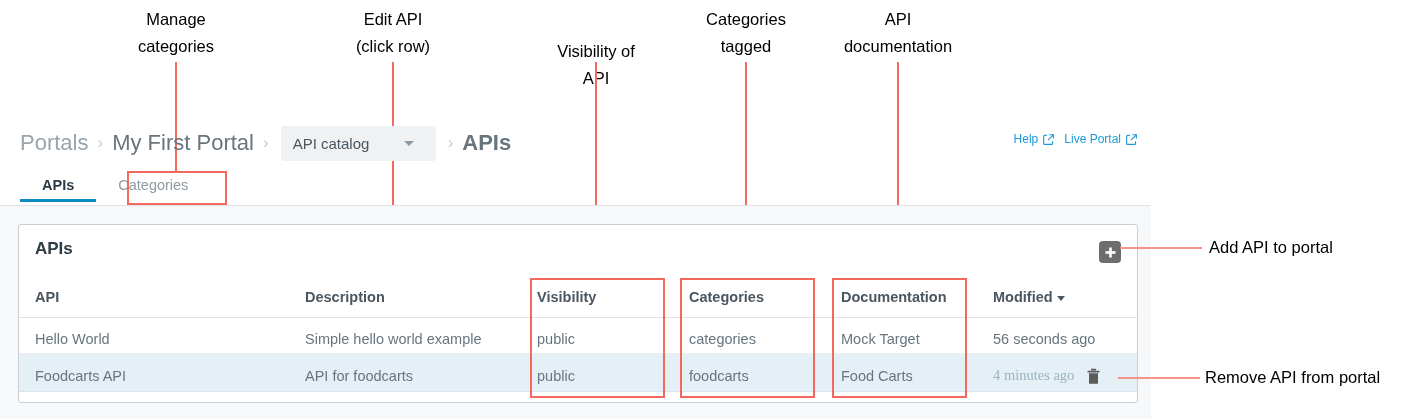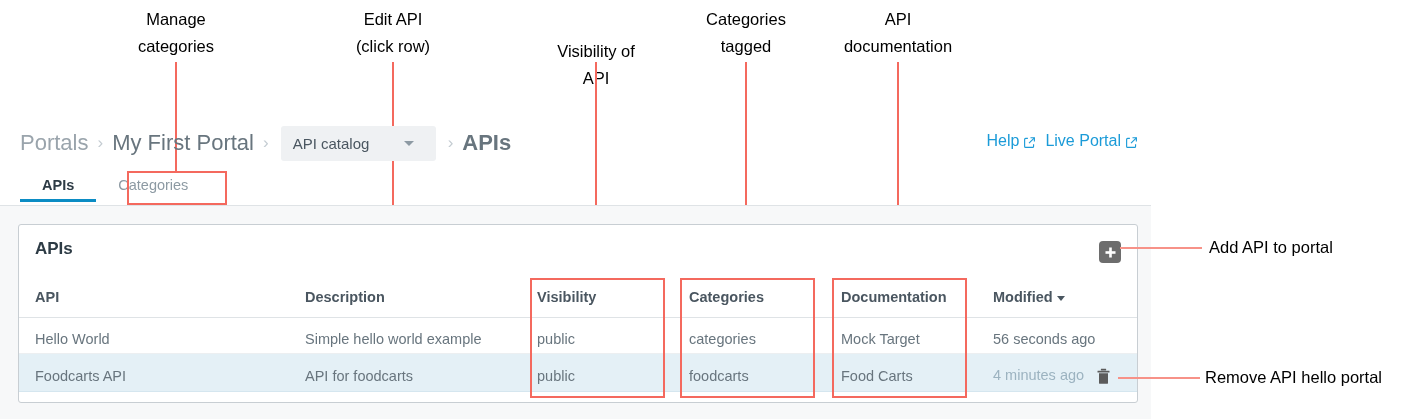--- a/index.html
+++ b/index.html
@@ -88,21 +88,21 @@
     margin-left: 16px;
   }
 
   .portal-links {
     position: absolute;
     right: 265px;
     top: 132px;
     display: flex;
     align-items: center;
     gap: 9px;
-    font-size: 16px;
+    font-size: 12px;
     color: #1b9bd8;
   }
   .portal-links a {
     color: #1b9bd8;
     text-decoration: none;
     display: inline-flex;
     align-items: center;
     gap: 4px;
   }
   .ext-icon { display: inline-block; width: 13px; height: 13px; }
@@ -179,21 +179,21 @@
     border-bottom: 1px solid #dfe3e6;
     white-space: nowrap;
   }
   table.grid td {
     color: #68757e;
     padding: 13px 10px 6px 16px;
     border-bottom: 1px solid #eceff1;
     white-space: nowrap;
   }
   tr.row-selected td { background: #e4f0f6; border-bottom: 1px solid #d5e6ef; }
-  tr.row-selected td.muted { color: #9cb3c0; }
+  tr.row-selected td.muted { color: #9cb3c0; font-family: Liberation Serif, serif; }
   .sort-caret {
     display: inline-block;
     width: 0; height: 0;
     border-left: 4px solid transparent;
     border-right: 4px solid transparent;
     border-top: 5px solid #4a5660;
     margin-left: 4px;
     vertical-align: middle;
   }
   .col-api { width: 270px; }
@@ -349,15 +349,15 @@
 
   <div class="hi-box" style="left:127px; top:171px; width:100px; height:34px;"></div>
   <div class="hi-box" style="left:530px; top:278px; width:135px; height:120px;"></div>
   <div class="hi-box" style="left:680px; top:278px; width:135px; height:120px;"></div>
   <div class="hi-box" style="left:832px; top:278px; width:135px; height:120px;"></div>
 
   <div class="hline" style="left:1120px; top:247px; width:82px;"></div>
   <div class="anno-label right" style="left:1209px; top:234px;">Add API to portal</div>
 
   <div class="hline" style="left:1118px; top:377px; width:82px;"></div>
-  <div class="anno-label right" style="left:1205px; top:364px;">Remove API hello portal</div>
+  <div class="anno-label right" style="left:1205px; top:364px;">Remove API from portal</div>
 
 </div>
 
 </body></html>

